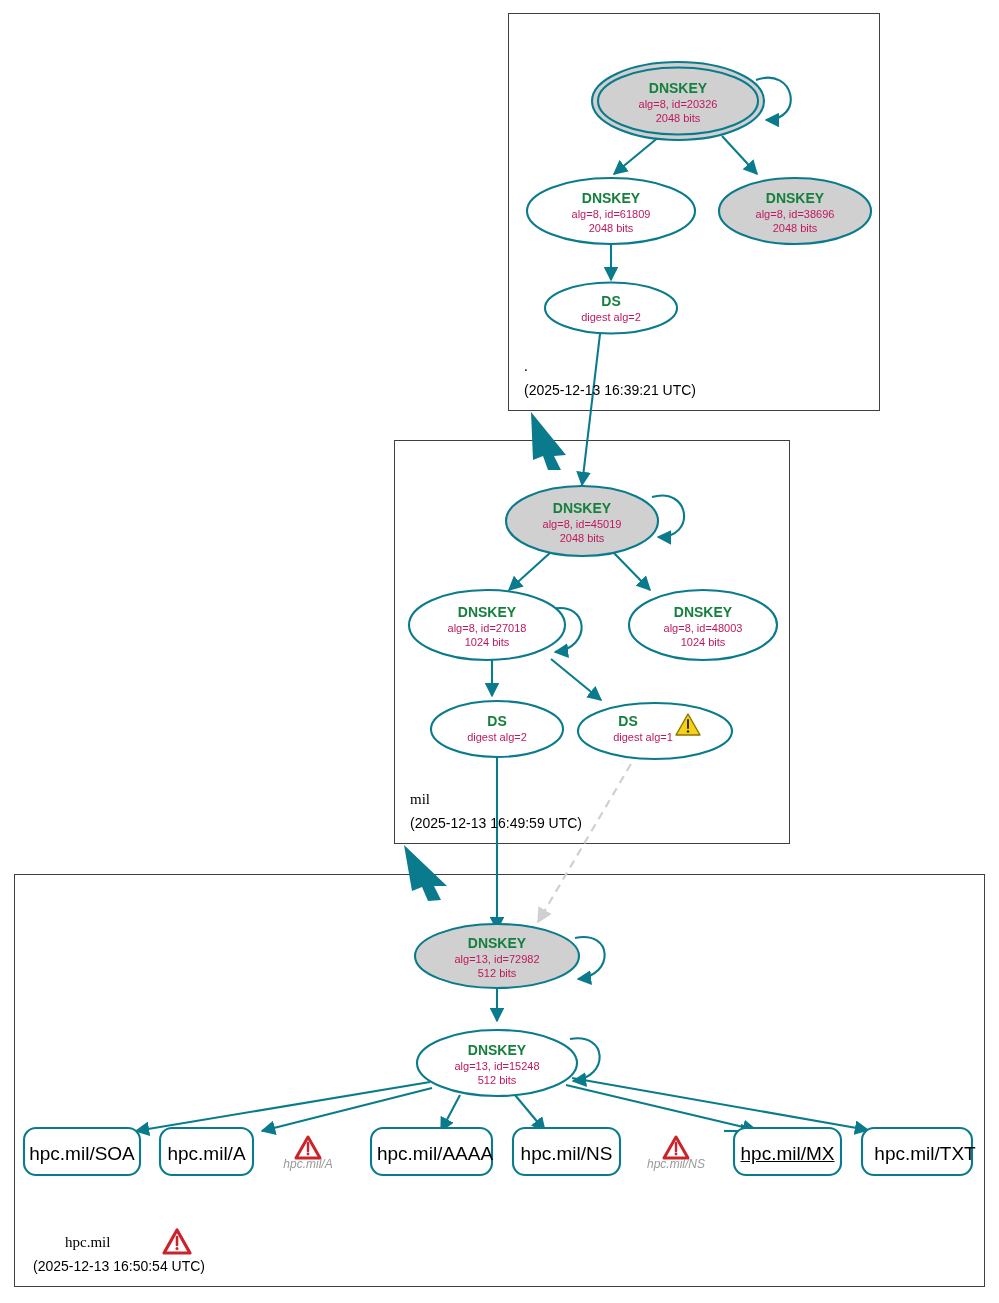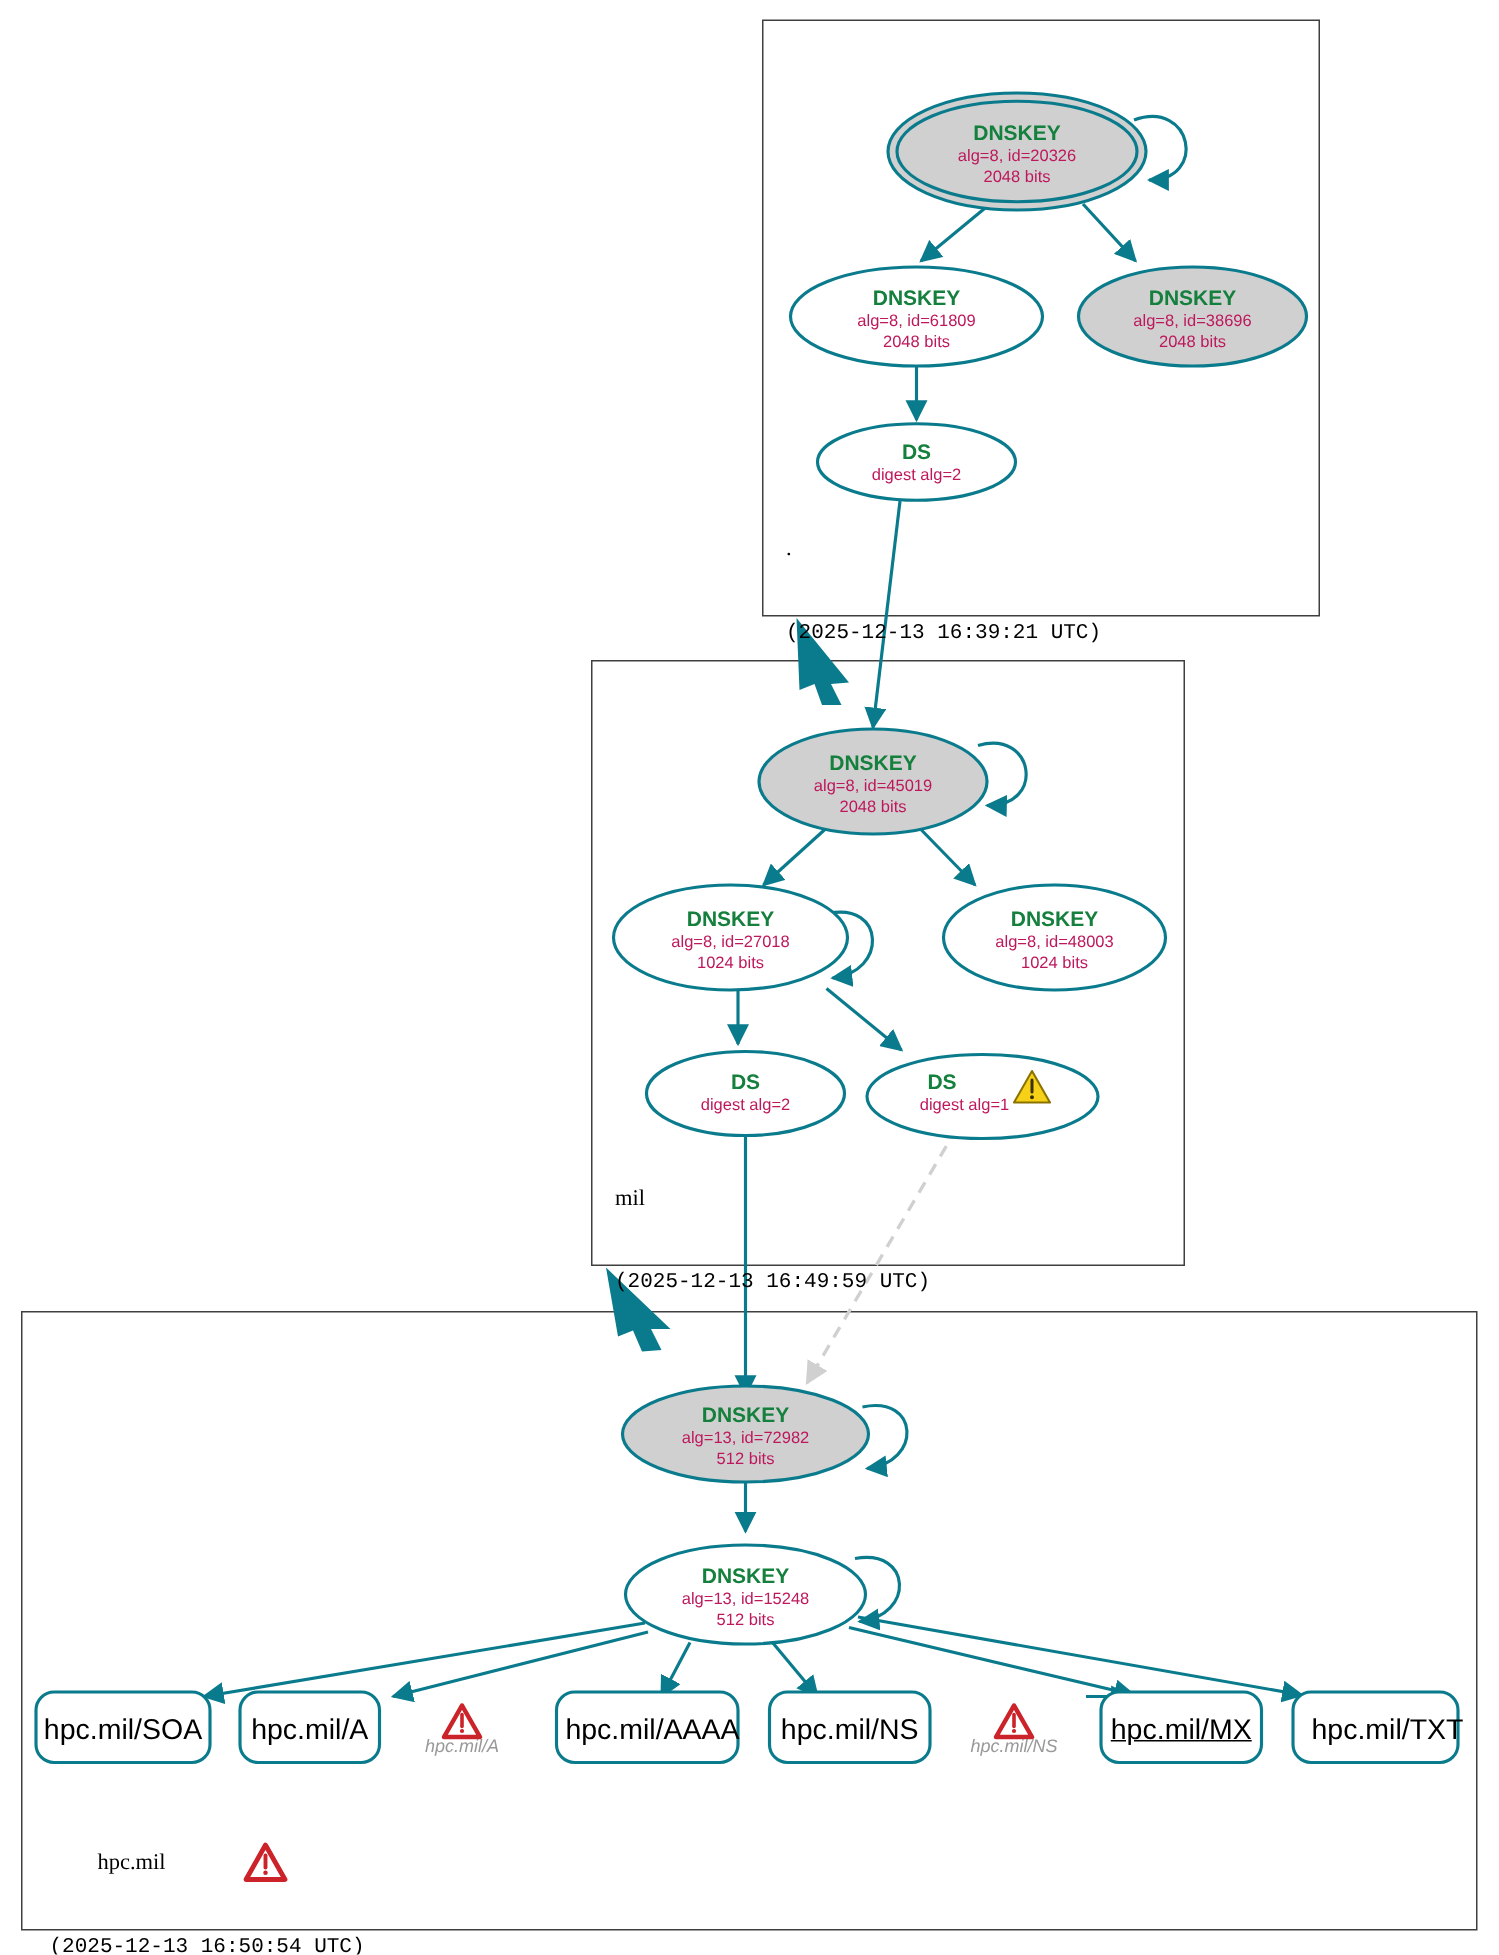--- a/index.html
+++ b/index.html
@@ -2,21 +2,21 @@
 <html><head>
 <meta charset="utf-8">
 <style>
   html,body{margin:0;padding:0;background:#ffffff;}
   body{width:999px;height:1303px;position:relative;overflow:hidden;
        font-family:"Liberation Serif", serif;}
   #stage{position:absolute;left:0;top:0;width:999px;height:1303px;}
   svg#canvas{position:absolute;left:0;top:0;width:999px;height:1303px;}
   .zone-box{position:absolute;border:1px solid #3f3f3f;box-sizing:border-box;background:transparent;}
   .zone-label{position:absolute;font-family:"Liberation Serif",serif;font-size:15px;color:#000;white-space:nowrap;}
-  .zone-time{position:absolute;font-family:Liberation Mono, monospace;font-size:14px;color:#000;white-space:nowrap;margin-top:32px;}
+  .zone-time{position:absolute;font-family:Liberation Sans, sans-serif;font-size:14px;color:#000;white-space:nowrap;}
   .node-label{position:absolute;text-align:center;white-space:nowrap;pointer-events:none;}
   .nl-type{font-family:"Liberation Sans",sans-serif;font-size:14px;color:#15803d;line-height:17px;font-weight:bold;}
   .nl-sub{font-family:Liberation Sans, sans-serif;font-size:11px;color:#be185d;line-height:14px;}
   .rr-label{position:absolute;font-family:"Liberation Sans",sans-serif;font-size:19px;color:#000;
             text-align:center;white-space:nowrap;}
   .err-label{position:absolute;font-family:"Liberation Sans",sans-serif;font-size:12px;color:#999999;
              font-style:italic;text-align:center;white-space:nowrap;}
 </style>
 </head>
 <body>

